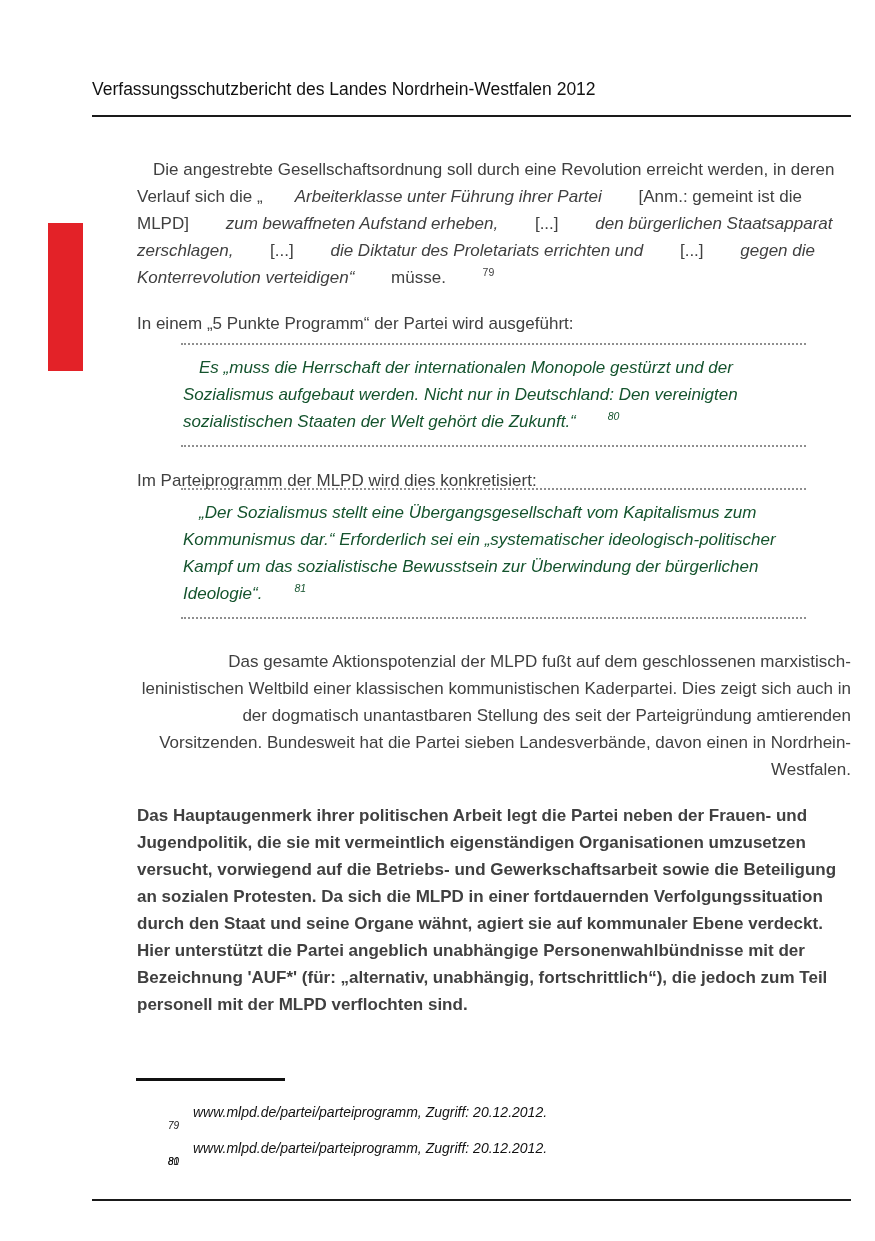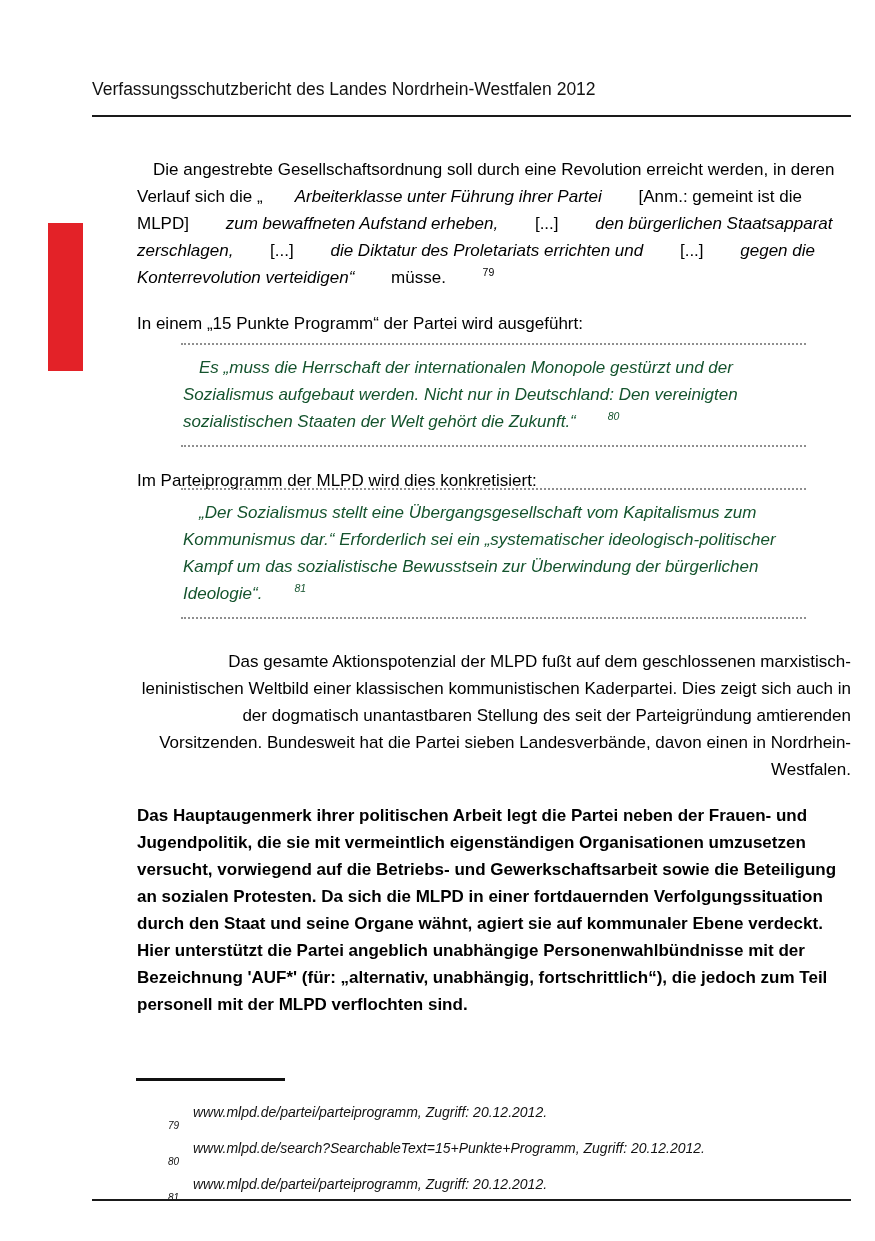--- a/index.html
+++ b/index.html
@@ -24,21 +24,21 @@
   }
 
   
   .margin-marker {
     left: 0; top: 175px; width: 35px; height: 148px;
   }
 
   
   .para {
     left: 89px; width: 714px;
-    font-size: 17px; line-height: 27px; color: #000000;
+    font-size: 17px; line-height: 27px; color: #404040;
   }
   .p1 { top: 108px; }
   .p2 { top: 262px; }
   .p3 { top: 419px; }
   .p4 { top: 600px; text-align: right; }
   .p5 { top: 754px; font-weight: bold; }
 
   .it { font-style: italic; }
   sup {
     font-size: 10.5px;
@@ -93,41 +93,40 @@
 </head>
 <body>
 
 <div class="abs header-title">Verfassungsschutzbericht des Landes Nordrhein-Westfalen 2012</div>
 <div class="abs header-rule"></div>
 
 <div class="abs margin-marker" style="background: rgb(227, 34, 40);"></div>
 
 <div class="abs para p1"><span>Die angestrebte Gesellschaftsordnung soll durch eine Revolution erreicht werden, in deren Verlauf sich die „</span><span class="it">Arbeiterklasse unter Führung ihrer Partei</span><span> [Anm.: gemeint ist die MLPD] </span><span class="it">zum bewaffneten Aufstand erheben,</span><span> [...] </span><span class="it">den bürgerlichen Staatsapparat zerschlagen,</span><span> [...] </span><span class="it">die Diktatur des Proletariats errichten und</span><span> [...] </span><span class="it">gegen die Konterrevolution verteidigen“</span><span> müsse. </span><sup>79</sup></div>
 
-<div class="abs para p2">In einem „15 Punkte Programm“ der Partei wird ausgeführt:</div>
+<div class="abs para p2">In einem „5 Punkte Programm“ der Partei wird ausgeführt:</div>
 
 <div class="abs quote q1"><span class="it">Es „muss die Herrschaft der internationalen Monopole gestürzt und der Sozialismus aufgebaut werden. Nicht nur in Deutschland: Den vereinigten sozialistischen Staaten der Welt gehört die Zukunft.“</span><sup class="it">80</sup></div>
 
 <div class="abs para p3">Im Parteiprogramm der MLPD wird dies konkretisiert:</div>
 
 <div class="abs quote q2"><span class="it">„Der Sozialismus stellt eine Übergangsgesellschaft vom Kapitalismus zum Kommunismus dar.“ Erforderlich sei ein „systematischer ideologisch-politischer Kampf um das sozialistische Bewusstsein zur Überwindung der bürgerlichen Ideologie“.</span><sup class="it">81</sup></div>
 
 <div class="abs para p4">Das gesamte Aktionspotenzial der MLPD fußt auf dem geschlossenen marxistisch-leninistischen Weltbild einer klassischen kommunistischen Kaderpartei. Dies zeigt sich auch in der dogmatisch unantastbaren Stellung des seit der Parteigründung amtierenden Vorsitzenden. Bundesweit hat die Partei sieben Landesverbände, davon einen in Nordrhein-Westfalen.</div>
 
 <div class="abs para p5">Das Hauptaugenmerk ihrer politischen Arbeit legt die Partei neben der Frauen- und Jugendpolitik, die sie mit vermeintlich eigenständigen Organisationen umzusetzen versucht, vorwiegend auf die Betriebs- und Gewerkschaftsarbeit sowie die Beteiligung an sozialen Protesten. Da sich die MLPD in einer fortdauernden Verfolgungssituation durch den Staat und seine Organe wähnt, agiert sie auf kommunaler Ebene verdeckt. Hier unterstützt die Partei angeblich unabhängige Personenwahlbündnisse mit der Bezeichnung 'AUF*' (für: „alternativ, unabhängig, fortschrittlich“), die jedoch zum Teil personell mit der MLPD verflochten sind.</div>
 
 <div class="abs fn-separator"></div>
 <div class="abs footnotes">
   <div class="footnote">
     <span class="fn-marker">79</span>
     <span>www.mlpd.de/partei/parteiprogramm, Zugriff: 20.12.2012.</span>
   </div>
   <div class="footnote">
     <span class="fn-marker">80</span>
-    <span>www.mlpd.de/search?SearchableText=15+Punkte+Programm, Zugriff: 20.12.2012.</span>
   </div>
   <div class="footnote">
     <span class="fn-marker">81</span>
     <span>www.mlpd.de/partei/parteiprogramm, Zugriff: 20.12.2012.</span>
   </div>
 </div>
 
 <div class="abs footer-rule"></div>
 <div class="abs footer">
   <span class="page-number">148</span>

